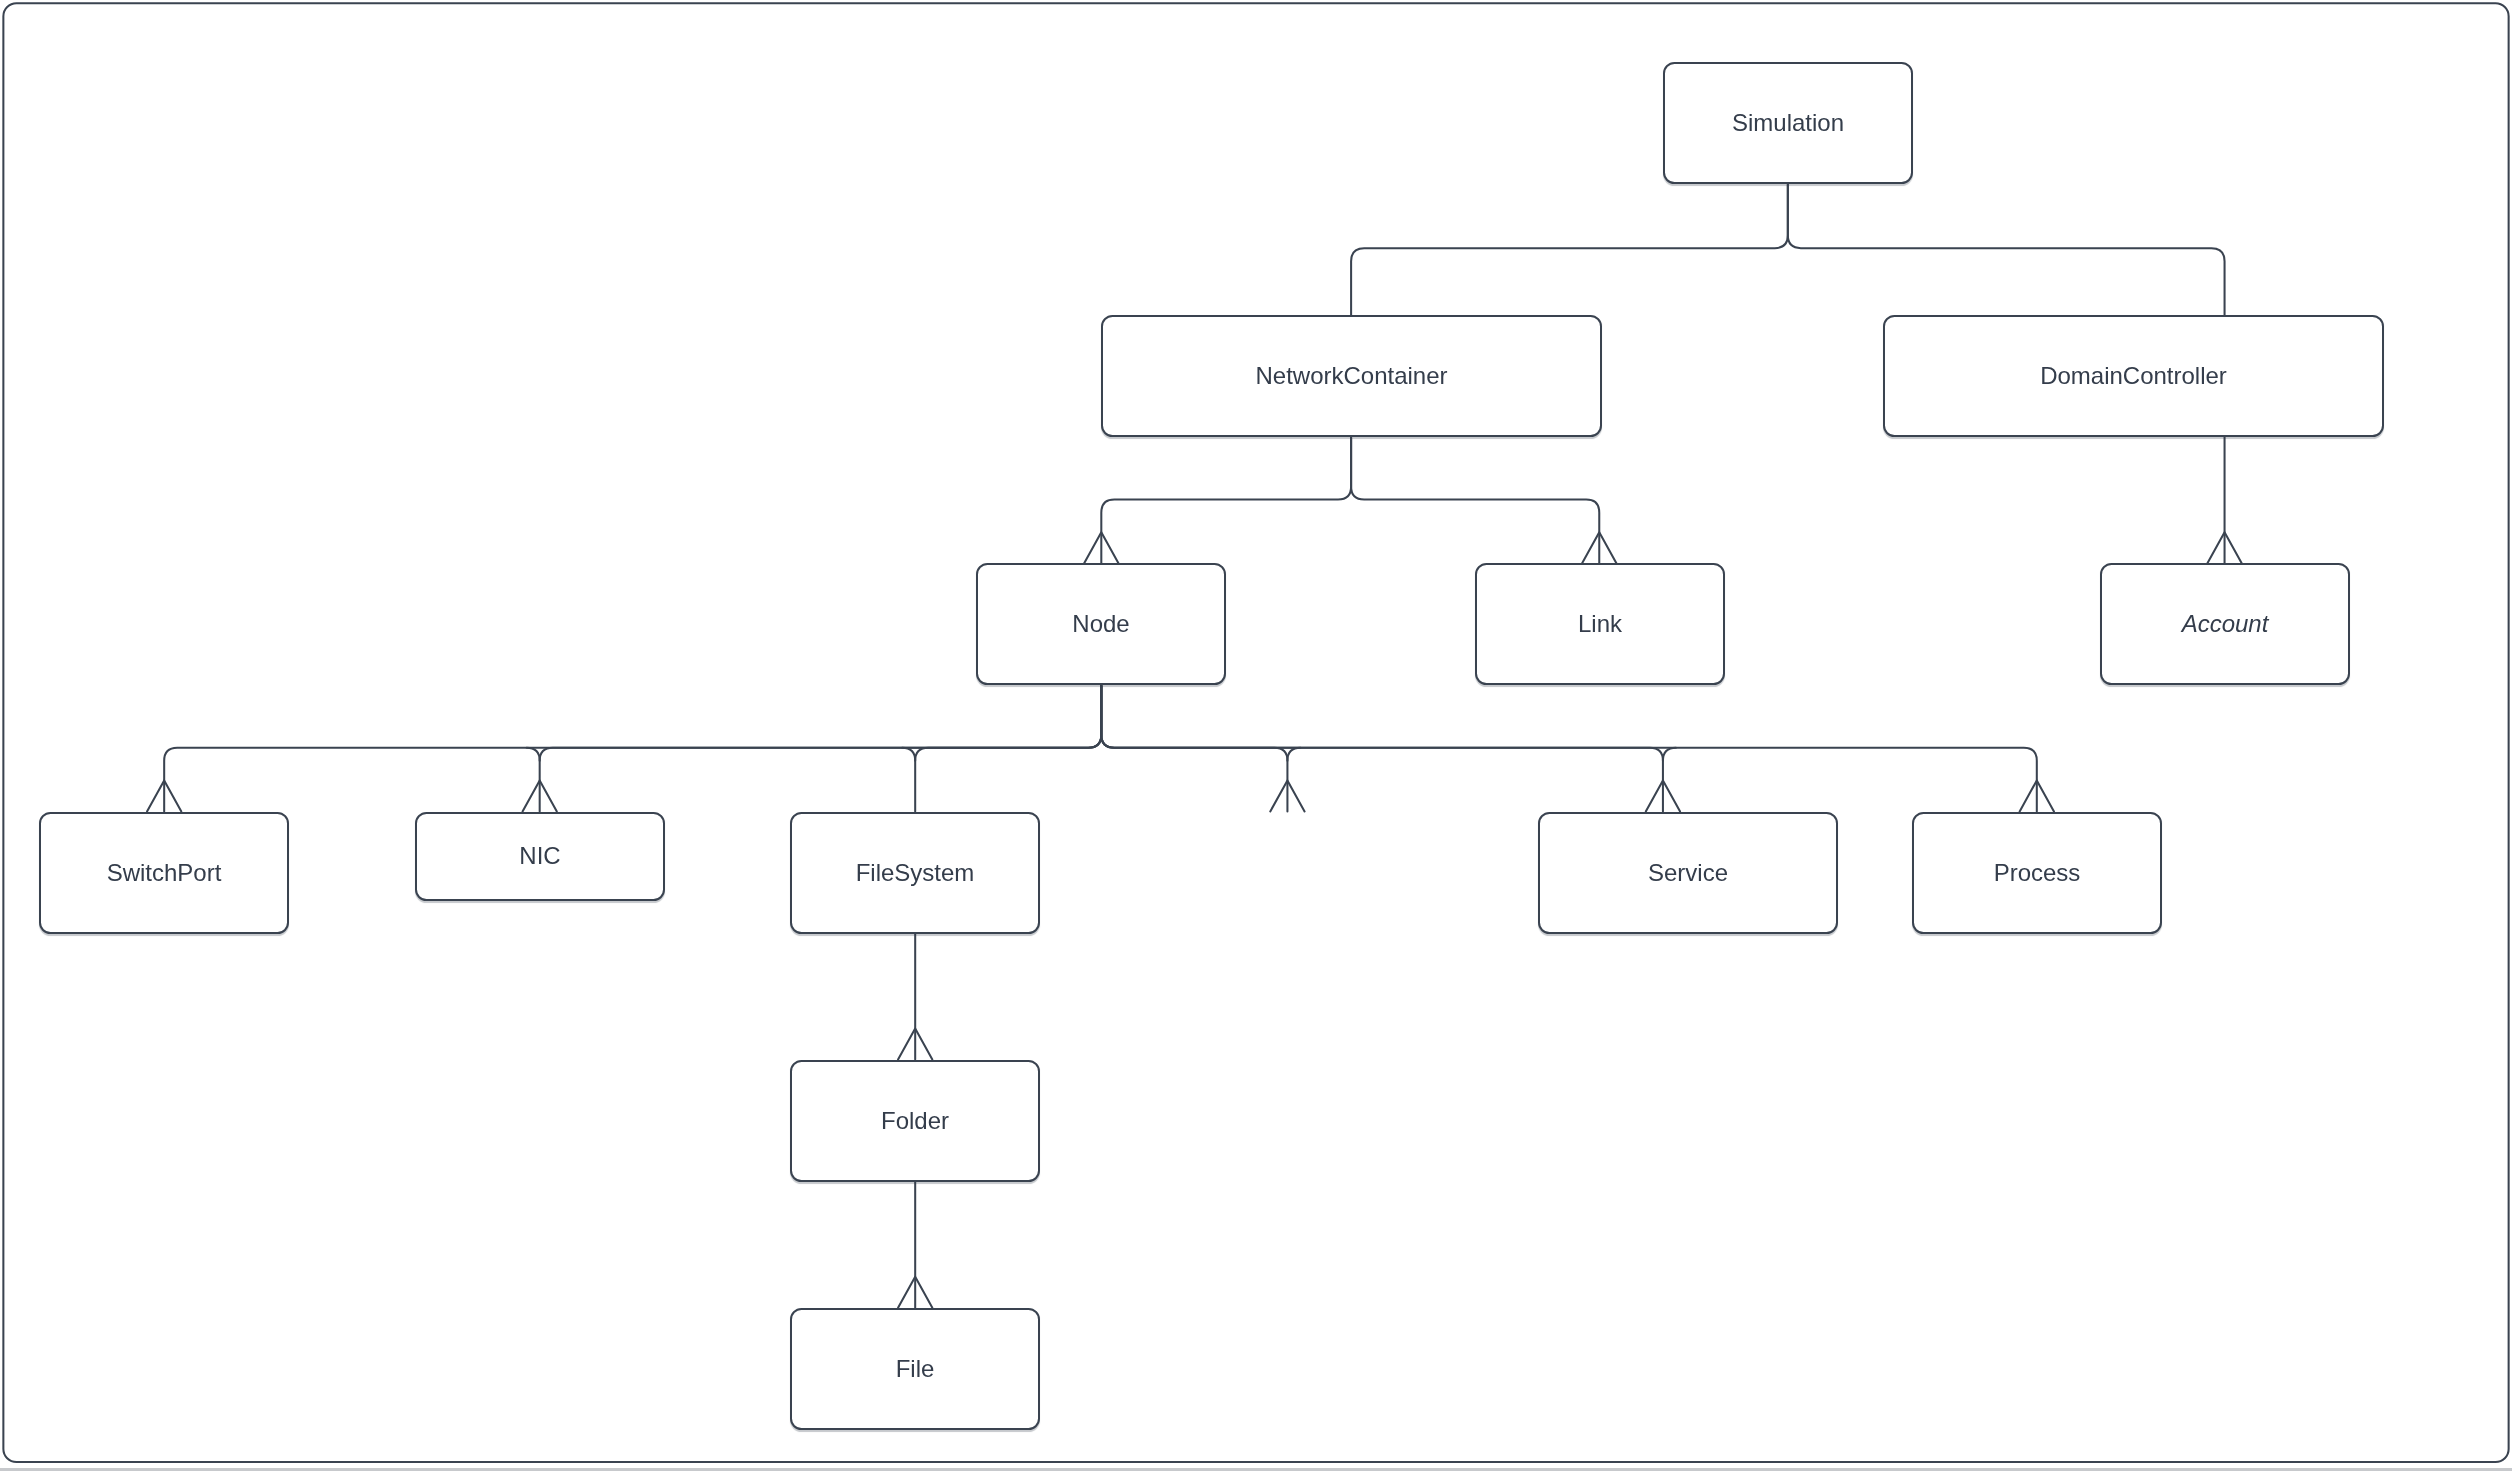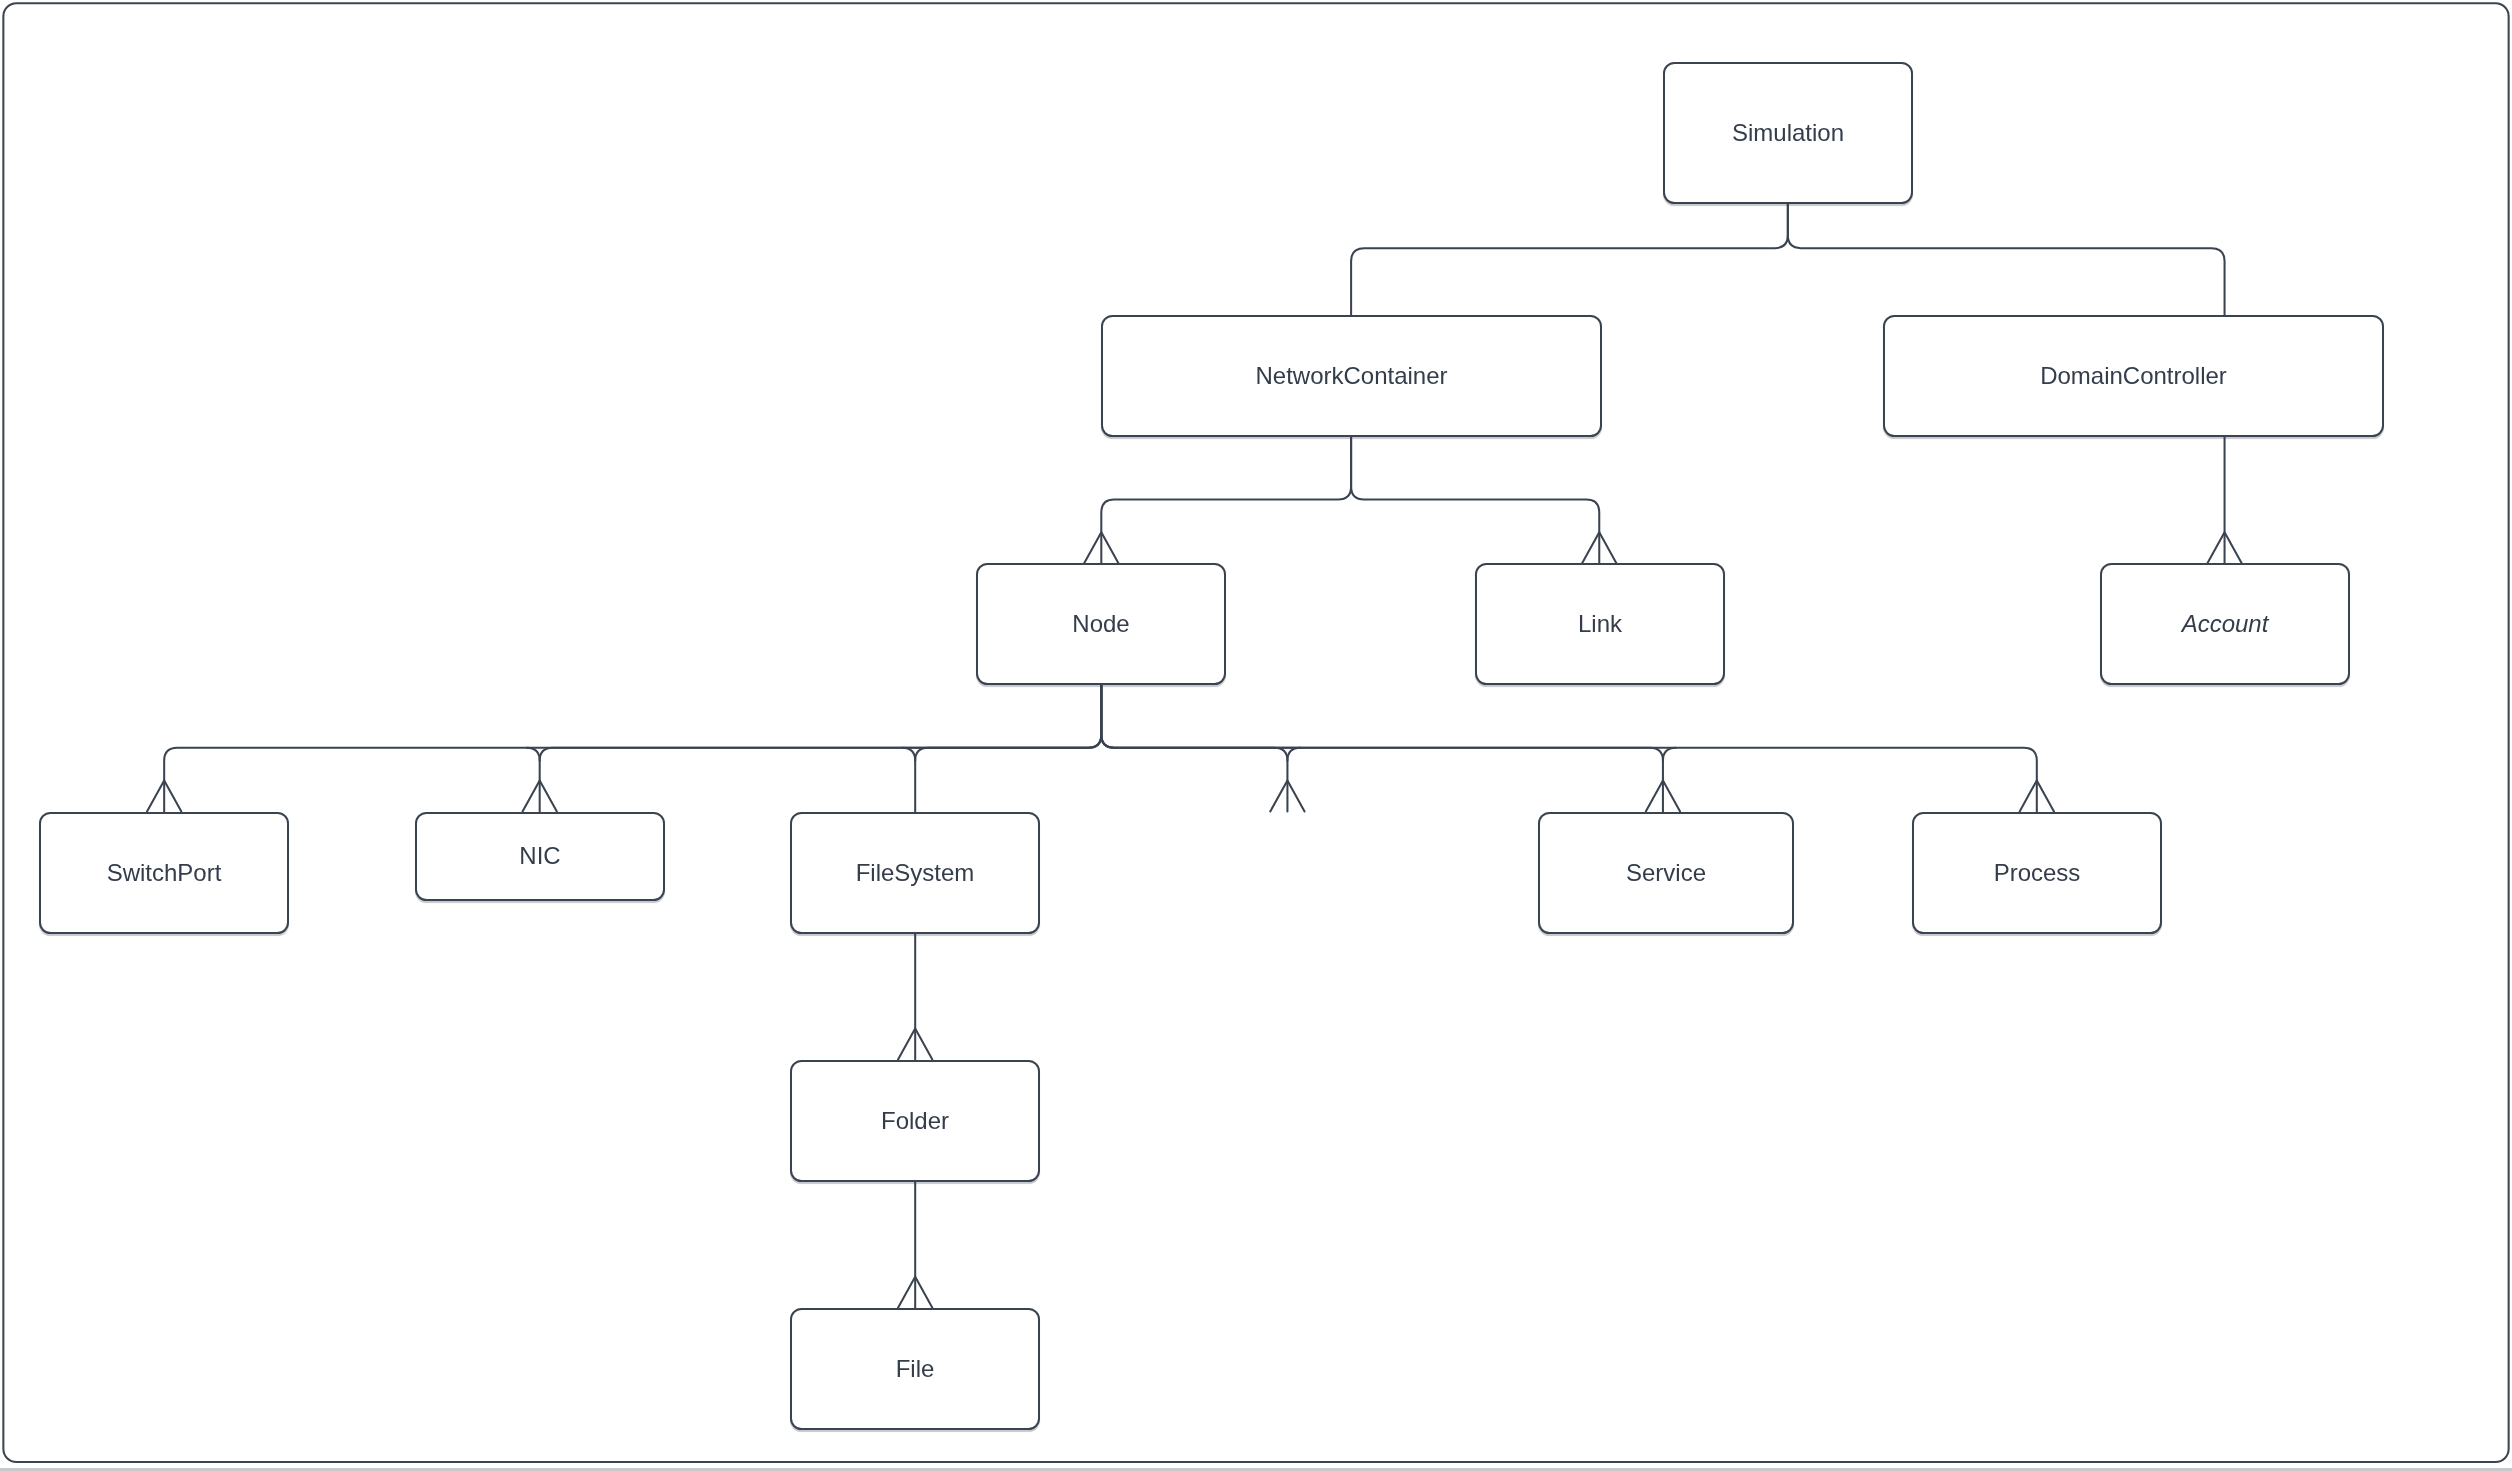--- a/index.html
+++ b/index.html
@@ -90,21 +90,21 @@
     <path d="M 2704 690 L 2725 652 L 2746 690"></path>
     <path d="M 180 994 L 201 956 L 222 994"></path>
     <path d="M 640 994 L 661 956 L 682 994"></path>
     <path d="M 1556 994 L 1577 956 L 1598 994"></path>
     <path d="M 2016 994 L 2037 956 L 2058 994"></path>
     <path d="M 2474 994 L 2495 956 L 2516 994"></path>
     <path d="M 1100 1298 L 1121 1260 L 1142 1298"></path>
     <path d="M 1100 1602 L 1121 1564 L 1142 1602"></path>
   </svg>
 
-  <div class="node" style="left:1663px; top:62px; width:250px; height:142px;">
+  <div class="node" style="left:1663px; top:62px; width:250px; height:122px;">
     <span>Simulation</span>
   </div>
 
   <div class="node" style="left:1101px; top:315px; width:501px; height:122px;">
     <span>NetworkContainer</span>
   </div>
 
   <div class="node" style="left:1883px; top:315px; width:501px; height:122px;">
     <span>DomainController</span>
   </div>
@@ -127,21 +127,21 @@
 
   <div class="node" style="left:415px; top:812px; width:250px; height:89px;">
     <span>NIC</span>
   </div>
 
   <div class="node" style="left:790px; top:812px; width:250px; height:122px;">
     <span>FileSystem</span>
   </div>
 
 
-  <div class="node" style="left:1538px; top:812px; width:256px; height:122px;">
+  <div class="node" style="left:1538px; top:812px; width:300px; height:122px;">
     <span>Service</span>
   </div>
 
   <div class="node" style="left:1912px; top:812px; width:250px; height:122px;">
     <span>Process</span>
   </div>
 
   <div class="node" style="left:790px; top:1060px; width:250px; height:122px;">
     <span>Folder</span>
   </div>

